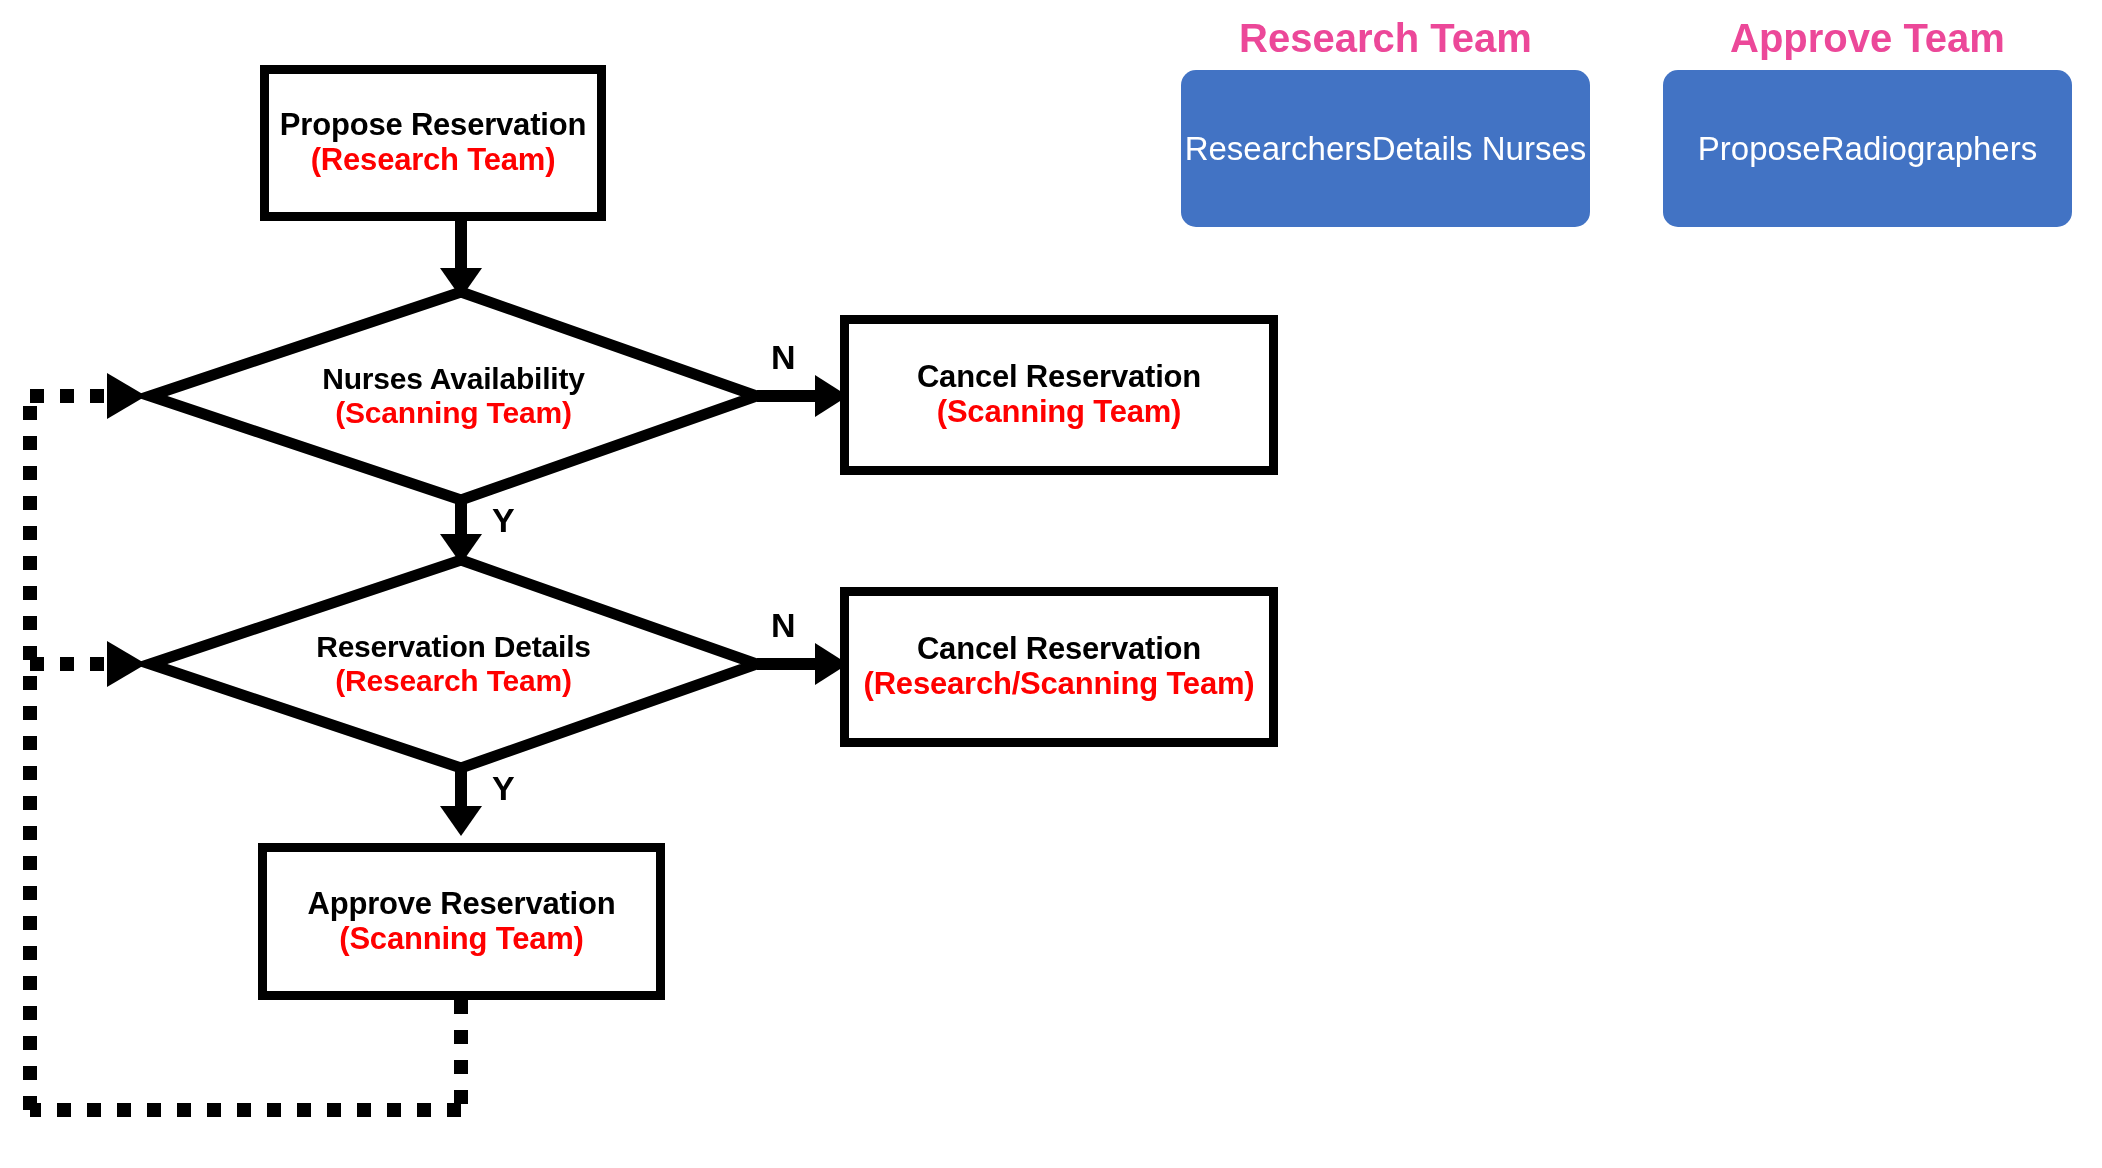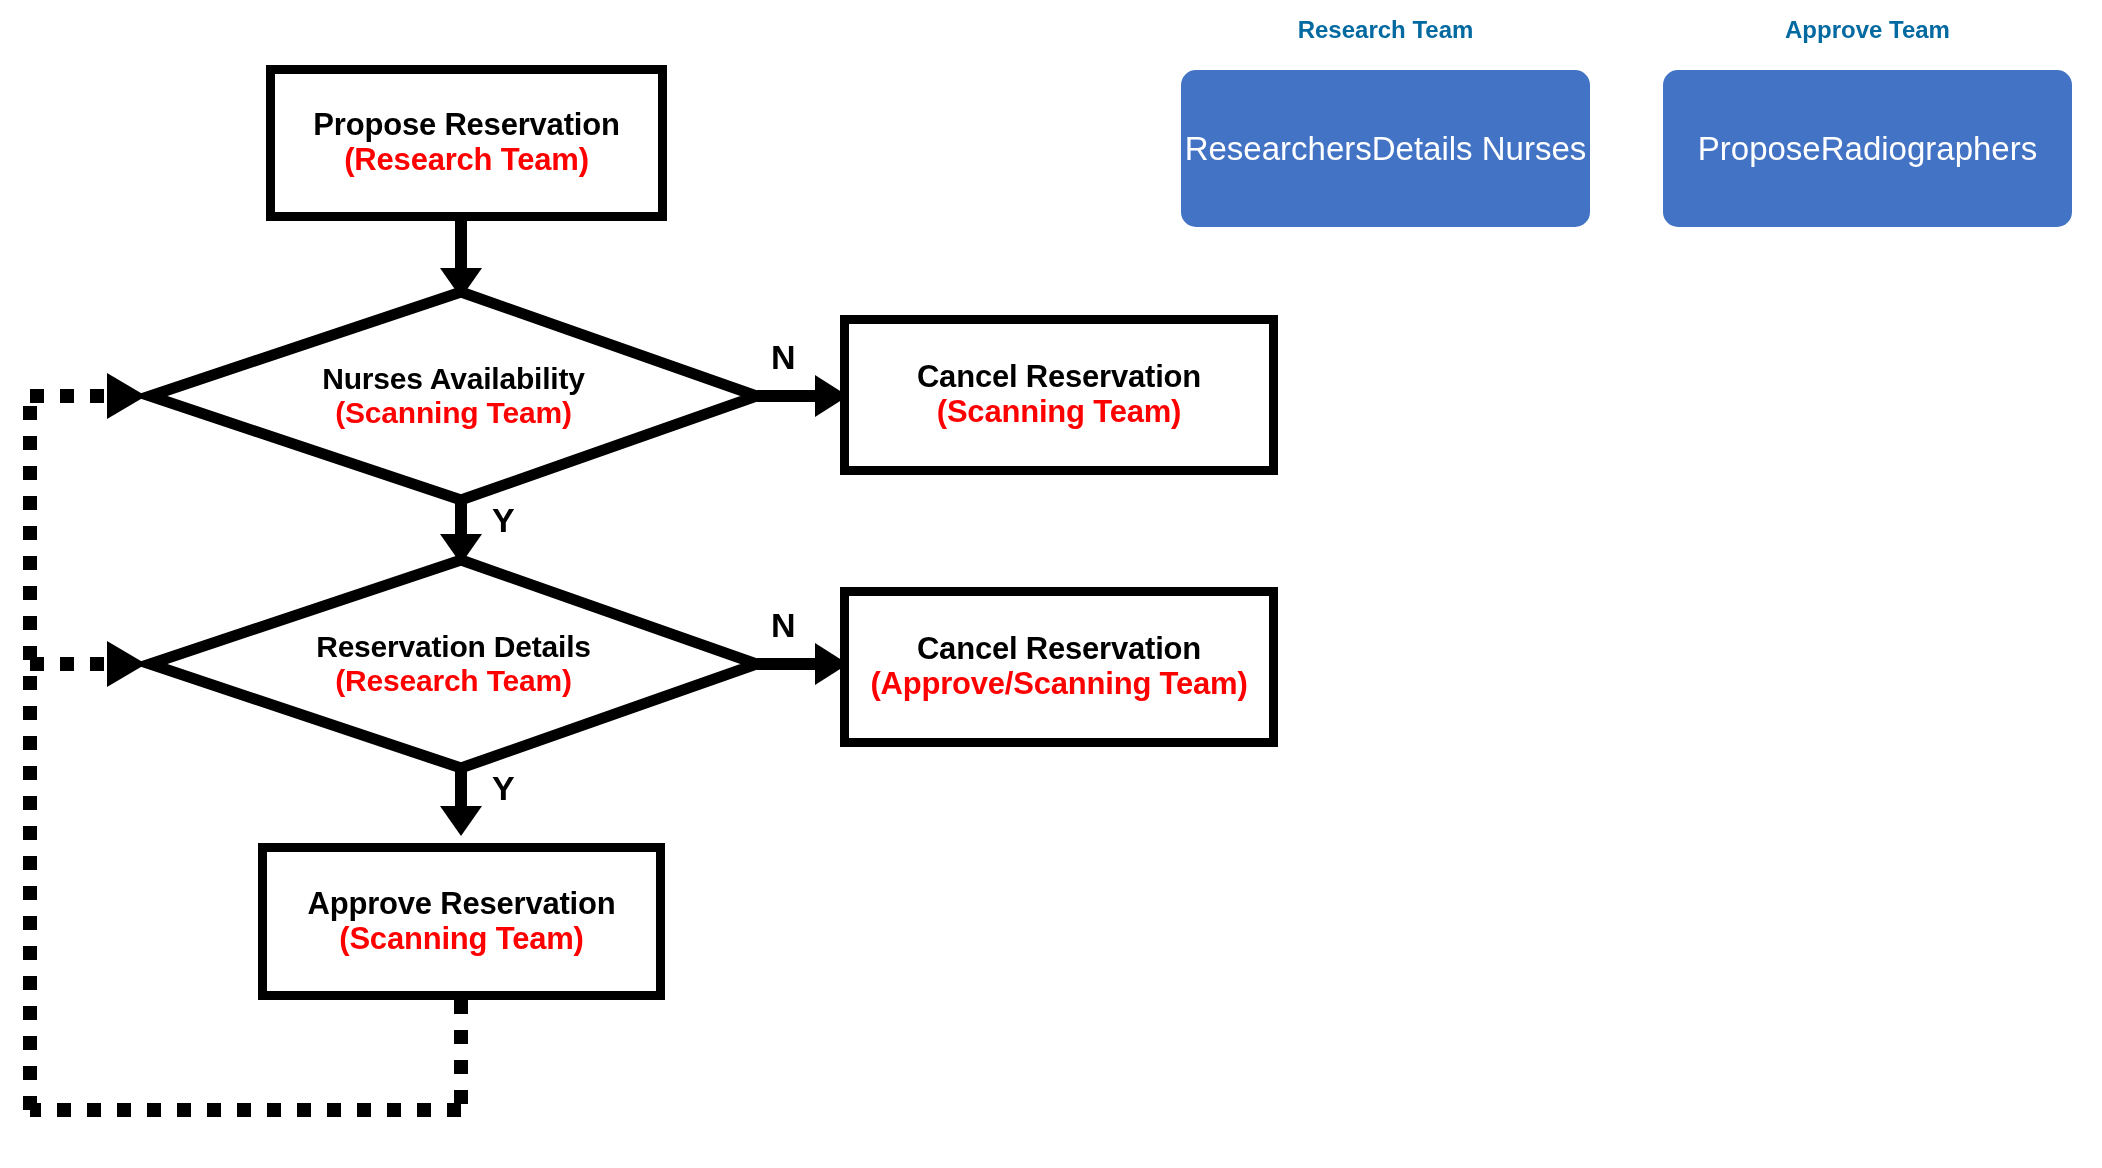--- a/index.html
+++ b/index.html
@@ -89,23 +89,23 @@
     color: #000000;
     font-weight: bold;
     font-size: 34px;
     line-height: 1;
     white-space: nowrap;
   }
 
   
   .legend-title {
     position: absolute;
-    color: #0369a1;
-    font-weight: bold;
-    font-size: 24px;
+    color: #ec4899;
+    font-weight: bold;
+    font-size: 40px;
     line-height: 1;
     text-align: center;
     white-space: nowrap;
   }
   .legend-box {
     position: absolute;
     box-sizing: border-box;
     background: #4273c4;
     border-radius: 15px;
     display: flex;
@@ -183,33 +183,33 @@
     </div>
   </div>
 
   <div class="diamond" style="left:150px; top:560px; width:607px; height:208px;">
     <div class="dtext">
       <span class="l1">Reservation Details</span>
       <span class="l2">(Research Team)</span>
     </div>
   </div>
 
-  <div class="proc" style="left:266px; top:65px; width:401px; height:156px;">
+  <div class="proc" style="left:260px; top:65px; width:346px; height:156px;">
     <div class="l1">Propose Reservation</div>
     <div class="l2">(Research Team)</div>
   </div>
 
   <div class="proc" style="left:840px; top:315px; width:438px; height:160px;">
     <div class="l1">Cancel Reservation</div>
     <div class="l2">(Scanning Team)</div>
   </div>
 
   <div class="proc" style="left:840px; top:587px; width:438px; height:160px;">
     <div class="l1">Cancel Reservation</div>
-    <div class="l2">(Approve/Scanning Team)</div>
+    <div class="l2">(Research/Scanning Team)</div>
   </div>
 
   <div class="proc" style="left:258px; top:843px; width:407px; height:157px;">
     <div class="l1">Approve Reservation</div>
     <div class="l2">(Scanning Team)</div>
   </div>
 
   <div class="branch-label" style="left:771px; top:340px;">N</div>
 
   <div class="branch-label" style="left:492px; top:503px;">Y</div>

